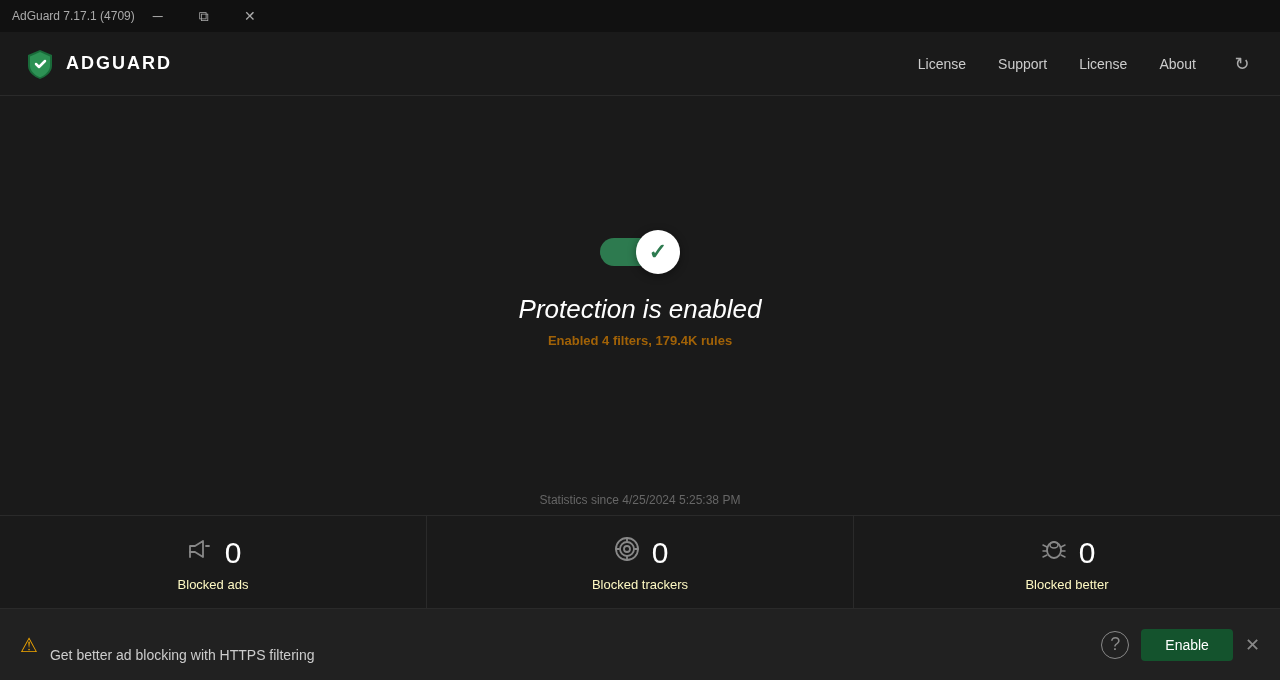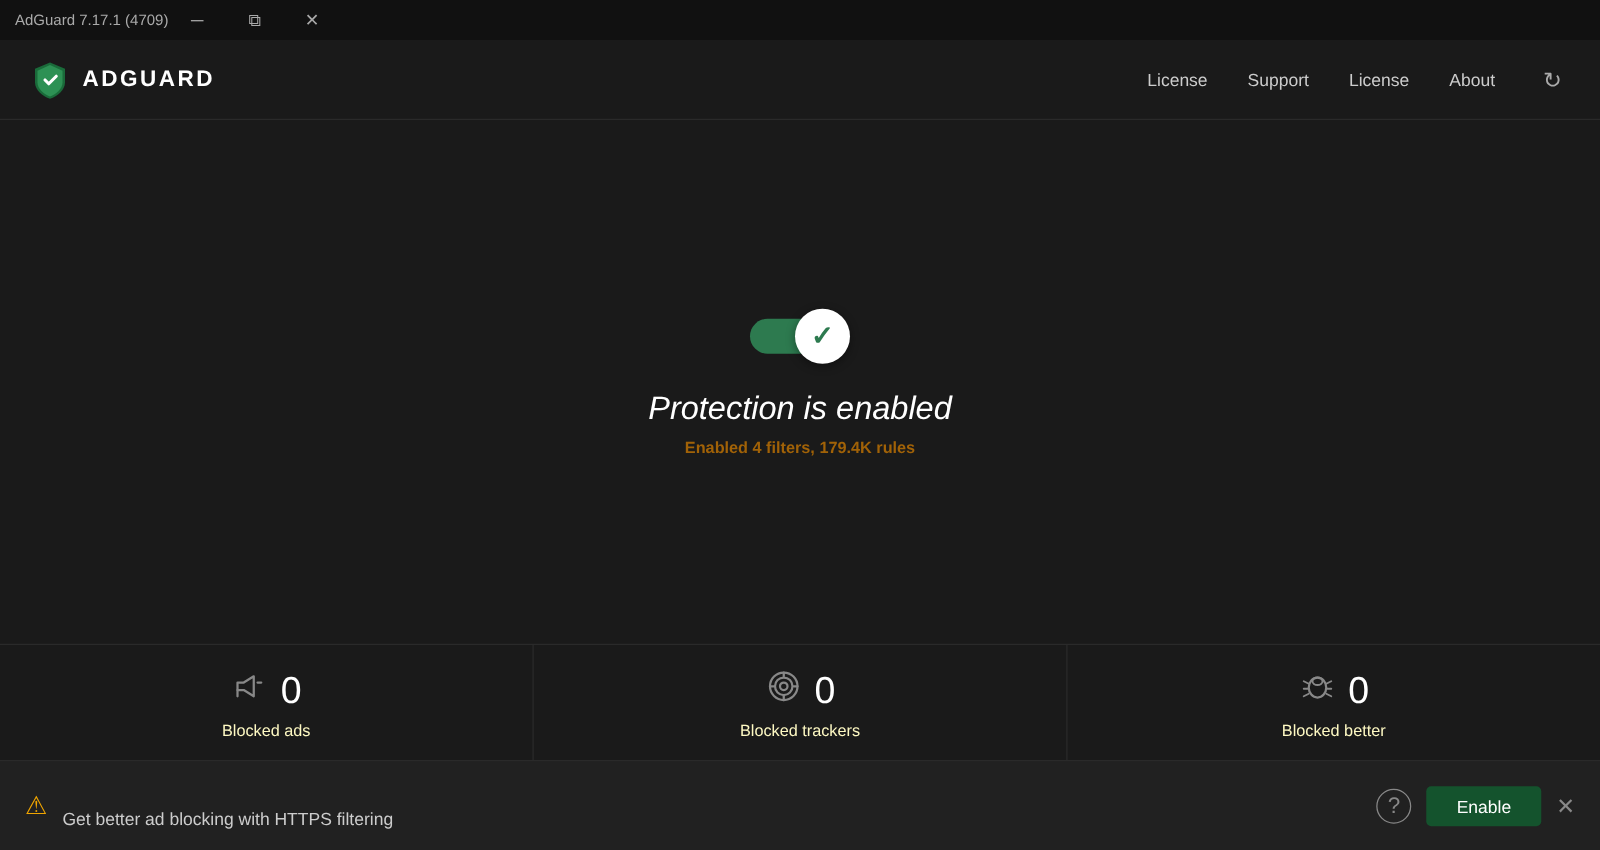--- a/index.html
+++ b/index.html
@@ -305,20 +305,21 @@
       <div class="toggle-track"></div>
       <div class="toggle-check-circle">
         <span class="check-mark">✓</span>
       </div>
     </div>
     <div class="protection-title">Protection is enabled</div>
     <div class="protection-subtitle">Enabled 4 filters, 179.4K rules</div>
   </div>
 
   <div class="bottom-block">
+    <div class="stats-since">Statistics since 4/25/2024 5:25:38 PM</div>
     <div class="stats-row">
 
       <div class="stat-col">
         <div class="stat-icon-num">
           <span class="stat-icon">
             <svg width="30" height="30" viewBox="0 0 30 30" fill="none" xmlns="http://www.w3.org/2000/svg">
 
               <polygon points="5,12 5,18 10,18 18,23 18,7 10,12" stroke="#888" stroke-width="1.8" fill="none" stroke-linejoin="round"></polygon>
               <line x1="5" y1="18" x2="5" y2="23" stroke="#888" stroke-width="1.8" stroke-linecap="round"></line>
               <line x1="21" y1="12" x2="24" y2="12" stroke="#888" stroke-width="1.8" stroke-linecap="round"></line>

